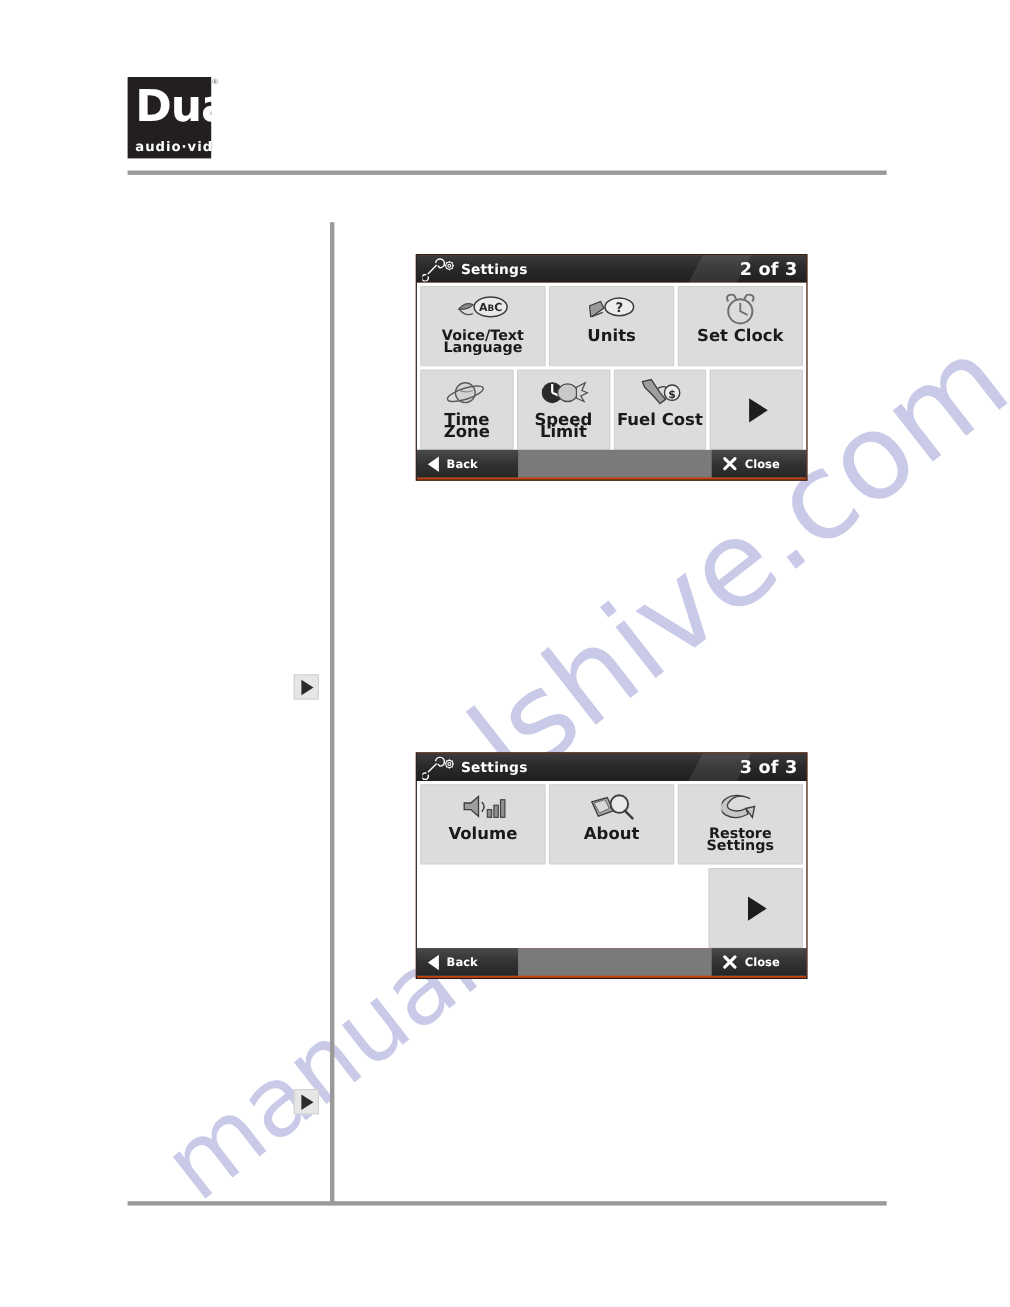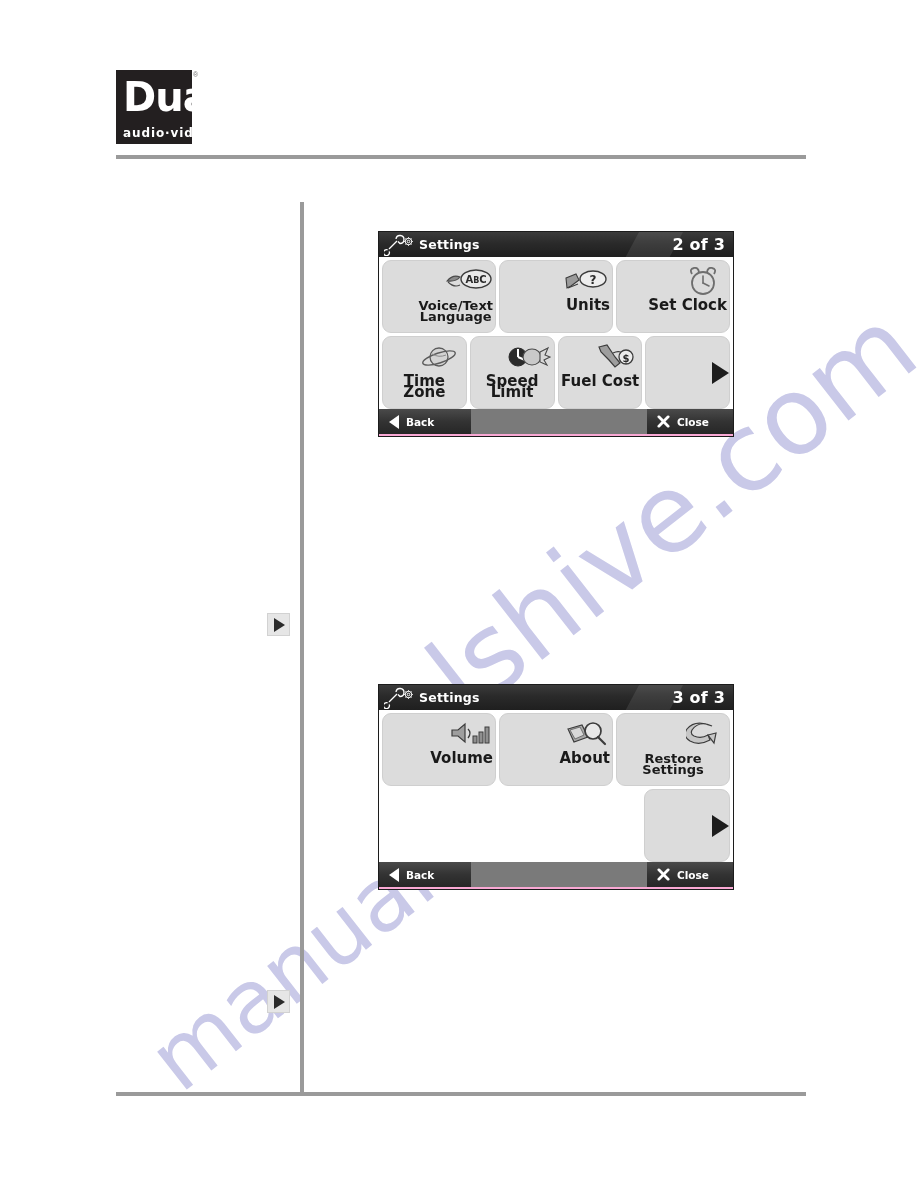--- a/index.html
+++ b/index.html
@@ -106,21 +106,21 @@
     border-top:7px solid transparent;
     border-bottom:7px solid transparent;
     border-left:11px solid #2b2b2b;
     margin-left:2px;
   }
 
   
   .device{
     position:absolute;
     width:356px;
-    background:#f9a8d4;
+    background:#c2410c;
     border:1px solid #1c1c1c;
     box-sizing:border-box;
     z-index:7;
     font-family:"DejaVu Sans", sans-serif;
   }
   #device-1{ left:378px; top:231px; height:206px; }
   #device-2{ left:378px; top:684px; height:206px; }
 
   .titlebar{
     position:relative;
@@ -171,25 +171,25 @@
     display:flex;
     gap:3px;
     margin-bottom:3px;
   }
   .tile{
     position:relative;
     flex:1 1 0;
     height:73px;
     background:#dcdcdc;
     border:1px solid #cfcfcf;
-    border-radius:9px;
+    border-radius:1px;
     box-sizing:border-box;
     display:flex;
     flex-direction:column;
-    align-items:flex-end;
+    align-items:center;
     justify-content:flex-start;
     overflow:hidden;
   }
   .tile.blank{ background:transparent;border:none; }
   .tile.nav{ background:#dcdcdc;border:1px solid #cfcfcf;justify-content:center; }
   .tile-icon{
     margin-top:5px;
     height:32px;
     width:52px;
     display:flex;align-items:center;justify-content:center;

